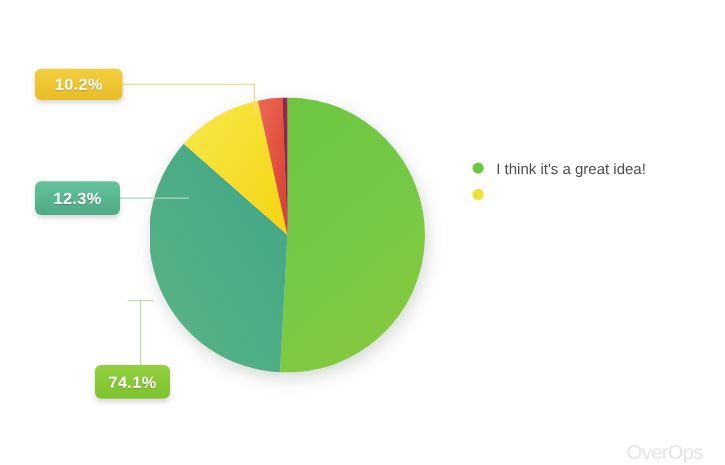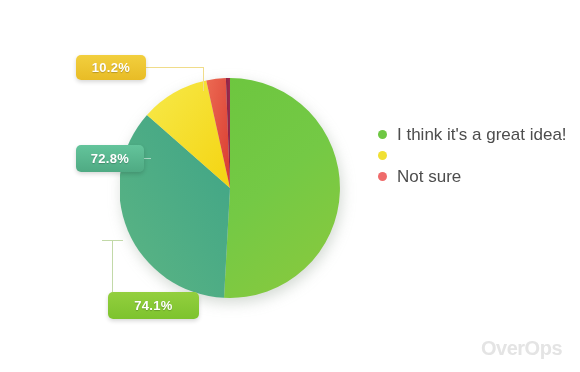--- a/index.html
+++ b/index.html
@@ -70,32 +70,31 @@
     display: flex;
     align-items: center;
     justify-content: center;
     border-radius: 5px;
     color: #ffffff;
     font-size: 13px;
     font-weight: bold;
     letter-spacing: 0.3px;
     text-shadow: 0 1px 1px rgba(0,0,0,0.22);
     box-shadow: 0 2px 4px rgba(0,0,0,0.16);
-    margin-left: 48px;
   }
   #badge-yellow {
     left: 28px; top: 55px; width: 70px; height: 25px;
     background: linear-gradient(180deg, #f2cf3e 0%, #e8bc26 100%);
   }
   #badge-teal {
     left: 28px; top: 145px; width: 68px; height: 27px;
     background: linear-gradient(180deg, #63c49b 0%, #4faa83 100%);
   }
   #badge-green {
-    left: 60px; top: 292px; width: 91px; height: 27px;
+    left: 76px; top: 292px; width: 60px; height: 27px;
     background: linear-gradient(180deg, #93cf3e 0%, #7dc32e 100%);
   }
 
   
   #legend {
     position: absolute;
     left: 378px;
     top: 124px;
     width: 180px;
   }
@@ -105,33 +104,33 @@
     height: 21px;
   }
   .legend-swatch {
     width: 9px;
     height: 9px;
     border-radius: 50%;
     margin-right: 10px;
     flex: 0 0 auto;
   }
   .legend-label {
-    font-size: 17px;
+    font-size: 12px;
     color: #4d4d4d;
     white-space: nowrap;
     line-height: 1;
   }
 
   
   #watermark {
     position: absolute;
     right: 18px;
-    bottom: 12px;
-    font-size: 20px;
-    font-weight: bold;
+    bottom: 0;
+    font-size: 16px;
+    font-weight: normal;
     color: #e4e4e4;
     letter-spacing: -0.5px;
     user-select: none;
   }
 </style>
 </head>
 <body>
 
 <div id="stage">
 
@@ -173,32 +172,28 @@
     </svg>
   </div>
 
   <div class="leader leader-h" id="leader-yellow-h"></div>
   <div class="leader leader-v" id="leader-yellow-v"></div>
   <div class="leader leader-h" id="leader-teal-h"></div>
   <div class="leader leader-h" id="leader-green-tick"></div>
   <div class="leader leader-v" id="leader-green-v"></div>
 
   <div class="badge" id="badge-yellow">10.2%</div>
-  <div class="badge" id="badge-teal">72.8%</div>
+  <div class="badge" id="badge-teal">12.3%</div>
   <div class="badge" id="badge-green">74.1%</div>
 
   <div id="legend">
     <div class="legend-row">
       <span class="legend-swatch" style="background:#6ec743"></span>
       <span class="legend-label">I think it's a great idea!</span>
     </div>
     <div class="legend-row">
       <span class="legend-swatch" style="background:#f0e033"></span>
     </div>
-    <div class="legend-row">
-      <span class="legend-swatch" style="background:#ef6b6b"></span>
-      <span class="legend-label">Not sure</span>
-    </div>
   </div>
 
   <div id="watermark">OverOps</div>
 
 </div>
 
 </body></html>

